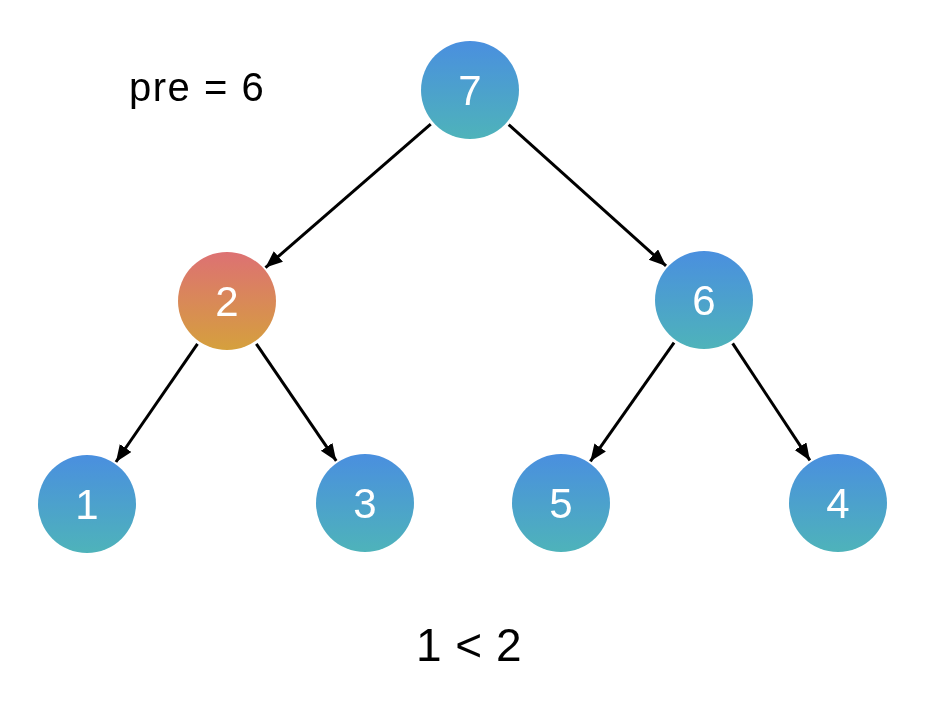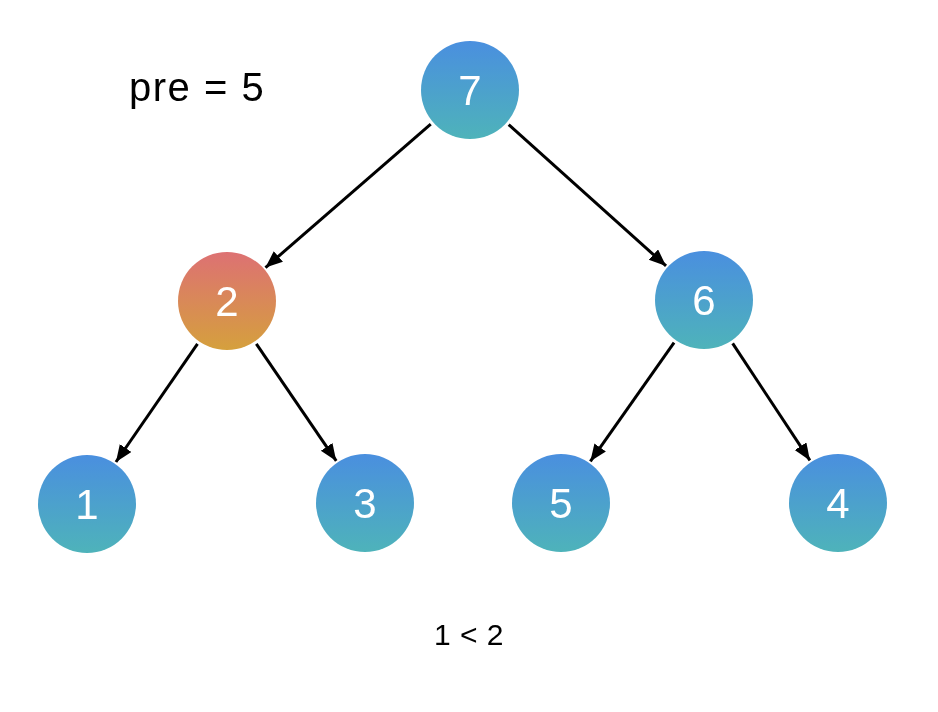--- a/index.html
+++ b/index.html
@@ -29,21 +29,21 @@
     left: 129px;
     top: 65px;
     font-size: 40px;
     letter-spacing: 1.5px;
   }
   #annotation-bottom {
     left: 0;
     top: 618px;
     width: 938px;
     text-align: center;
-    font-size: 30px;
+    font-size: 46px;
     letter-spacing: 0.5px;
   }
   .node-circle { stroke: none; }
   .node-label {
     fill: #ffffff;
     font-family: "Liberation Sans", sans-serif;
     font-size: 42px;
     text-anchor: middle;
   }
   .tree-edge-line {
@@ -98,15 +98,15 @@
       </g>
       <g>
         <circle cx="561" cy="503" r="49" class="node-circle" fill="url(#grad-blue)"></circle>
         <text x="561" y="503" dy="0.36em" class="node-label">5</text>
       </g>
       <g>
         <circle cx="838" cy="503" r="49" class="node-circle" fill="url(#grad-blue)"></circle>
         <text x="838" y="503" dy="0.36em" class="node-label">4</text>
       </g>
     </svg>
-  <div id="annotation-top" class="annotation">pre = 5</div>
+  <div id="annotation-top" class="annotation">pre = 6</div>
   <div id="annotation-bottom" class="annotation">1 &lt; 2</div>
 </div>
 
 </body></html>

